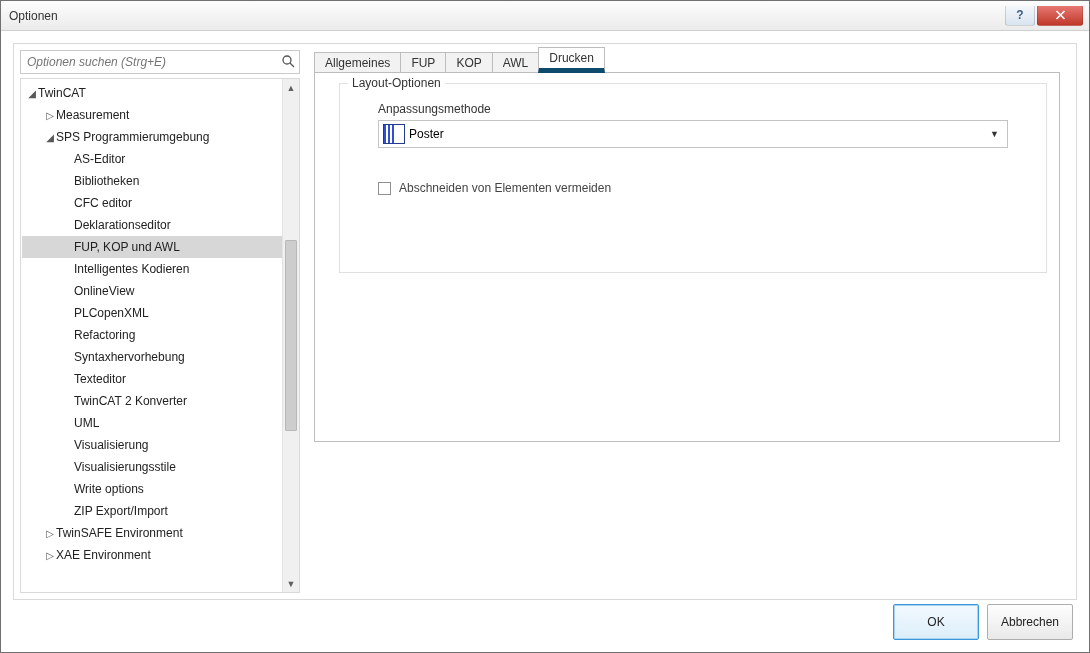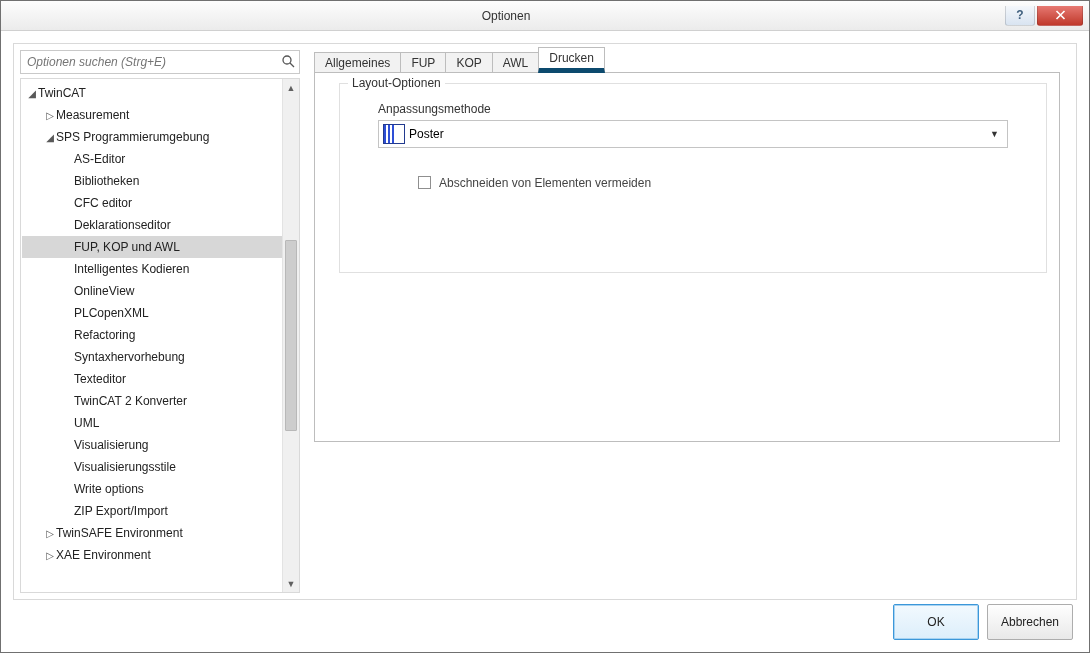--- a/index.html
+++ b/index.html
@@ -1,19 +1,19 @@
 <!DOCTYPE html>
 <html><head>
 <meta charset="utf-8">
 <style>
   * { box-sizing: border-box; font-family: "Segoe UI", Tahoma, sans-serif; font-size: 12px; }
   body { margin: 0; background: #fff; }
   .window { width: 1090px; height: 653px; border: 1px solid #707070; background: #fff; position: relative; display: flex; flex-direction: column; }
   .titlebar { height: 30px; background: linear-gradient(#fdfdfd,#ebebeb); display: flex; align-items: center; border-bottom: 1px solid #d0d0d0; }
-  .titlebar .title { padding-left: 8px; color: #333; flex: 1; text-align: center; }
+  .titlebar .title { padding-left: 8px; color: #333; flex: 1; }
   .titlebar .controls { display: flex; height: 20px; margin-right: 6px; }
   .ctl { width: 26px; height: 20px; margin-left: 2px; display:flex; align-items:center; justify-content:center; border:1px solid rgba(0,0,0,0.15); border-top:none; border-radius: 0 0 3px 3px; }
   .ctl.help { width: 30px; background: linear-gradient(#f4f7fb,#d9e4f1); color:#40607f; font-weight:bold; }
   .ctl.close { width: 46px; background: linear-gradient(#e67871,#c0392b); color:#fff; font-weight:bold; font-size:13px; }
 
   .client { flex:1; padding: 12px 12px 8px 12px; display:flex; flex-direction:column; }
   .panel { flex:1; border:1px solid #d9d9d9; background:#fff; display:flex; position:relative; }
   .sidebar { width: 292px; display:flex; flex-direction:column; border-right: none; }
   .searchwrap { padding: 6px 6px 4px 6px; }
   .searchbox { position:relative; }
@@ -40,21 +40,21 @@
   .fieldset { position:absolute; left:24px; top:10px; right:12px; padding: 14px 14px 18px 14px; border:1px solid #e0e0e0; }
   .fieldset .legend { position:absolute; top:-8px; left:8px; background:#fff; padding:0 4px; color:#333; }
   .flab { color:#333; margin: 4px 0 4px 24px; }
   .combo { margin: 0 24px 0 24px; height:28px; border:1px solid #c4c4c4; display:flex; align-items:center; position:relative; }
   .combo .ico { width:22px; height:20px; margin:0 4px; border:1px solid #223a8f; display:flex; }
   .combo .ico .half { flex:1; }
   .combo .ico .l { background: repeating-linear-gradient(90deg,#2e4fd6 0 2px,#fff 2px 4px); }
   .combo .ico .r { background:#fff; }
   .combo .caret { position:absolute; right:8px; font-size:9px; color:#333; }
   .checks { margin: 28px 0 0 24px; }
-  .chk { display:flex; align-items:flex-start; height:24px; color:#444;margin-left:40px; }
+  .chk { display:flex; align-items:center; height:24px; color:#444; }
   .chk.disabled { color:#9a9a9a; }
   .chk .box { width:13px; height:13px; border:1px solid #8f8f8f; background:#fff; margin-right:8px; }
   .chk.disabled .box { border-color:#c7c7c7; background:#f3f3f3; }
 
   .footer { height:44px; display:flex; align-items:center; justify-content:flex-end; padding: 0 4px 0 0; }
   .btn { min-width:86px; height:36px; border:1px solid #adadad; background:linear-gradient(#fefefe,#e9e9e9); margin-left:8px; display:flex; align-items:center; justify-content:center; color:#222; border-radius:2px; }
   .btn.default { border:1px solid #3c97d9; box-shadow: inset 0 0 0 1px #a7d3f2; background:linear-gradient(#f2f9fe,#dceefb); }
 </style>
 </head>
 <body>

